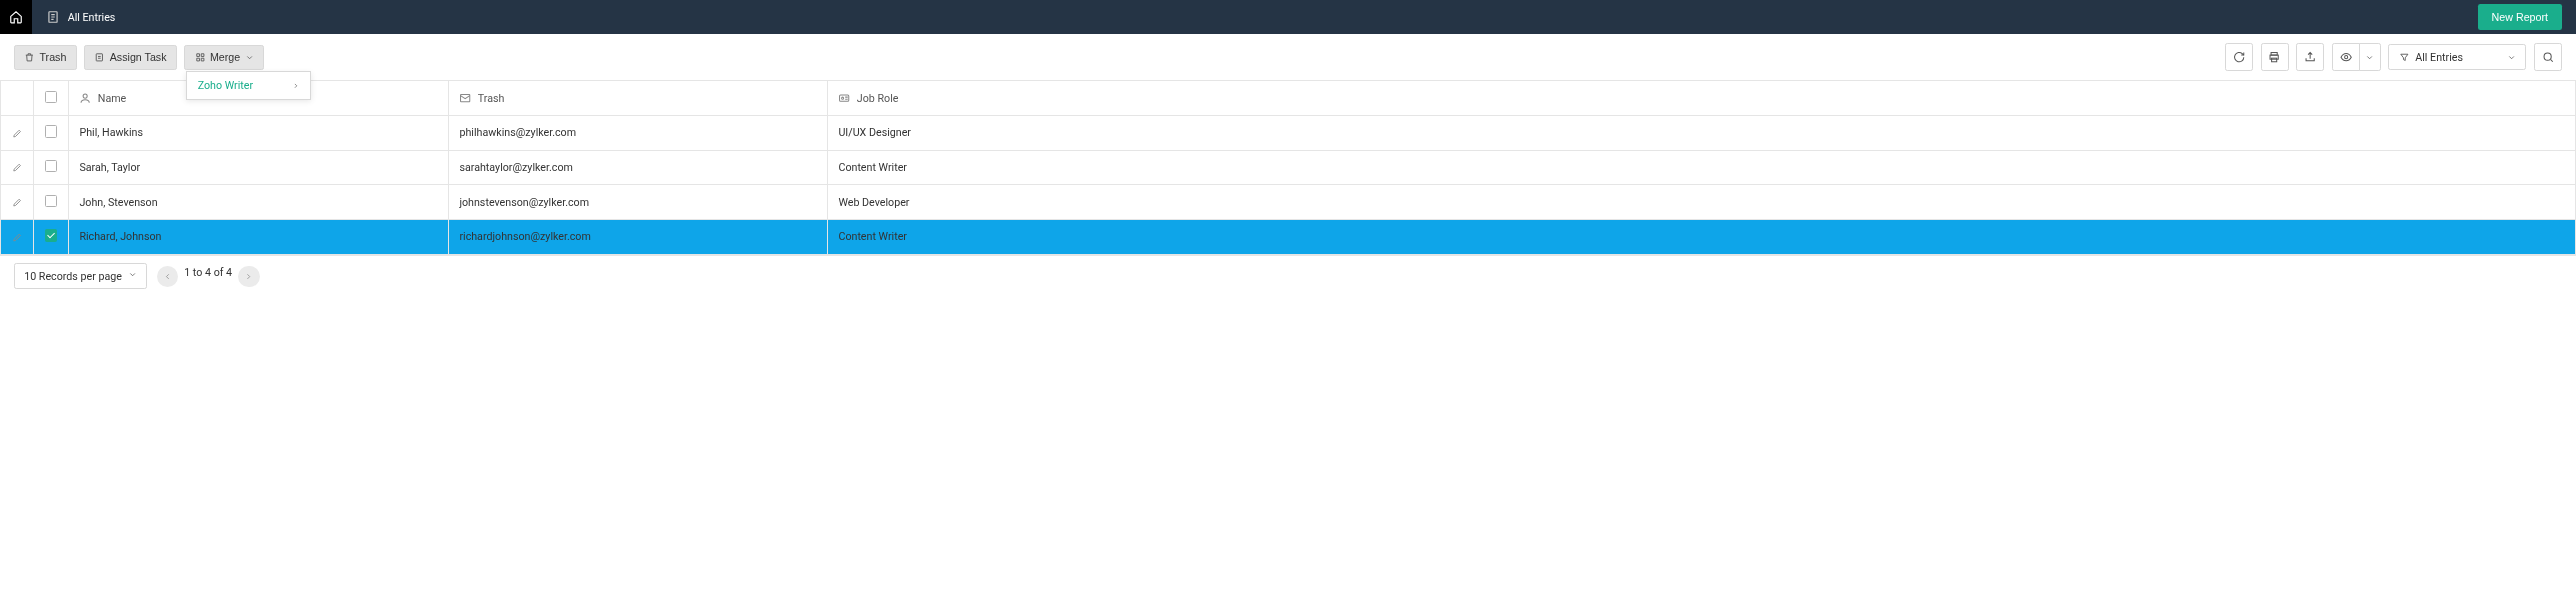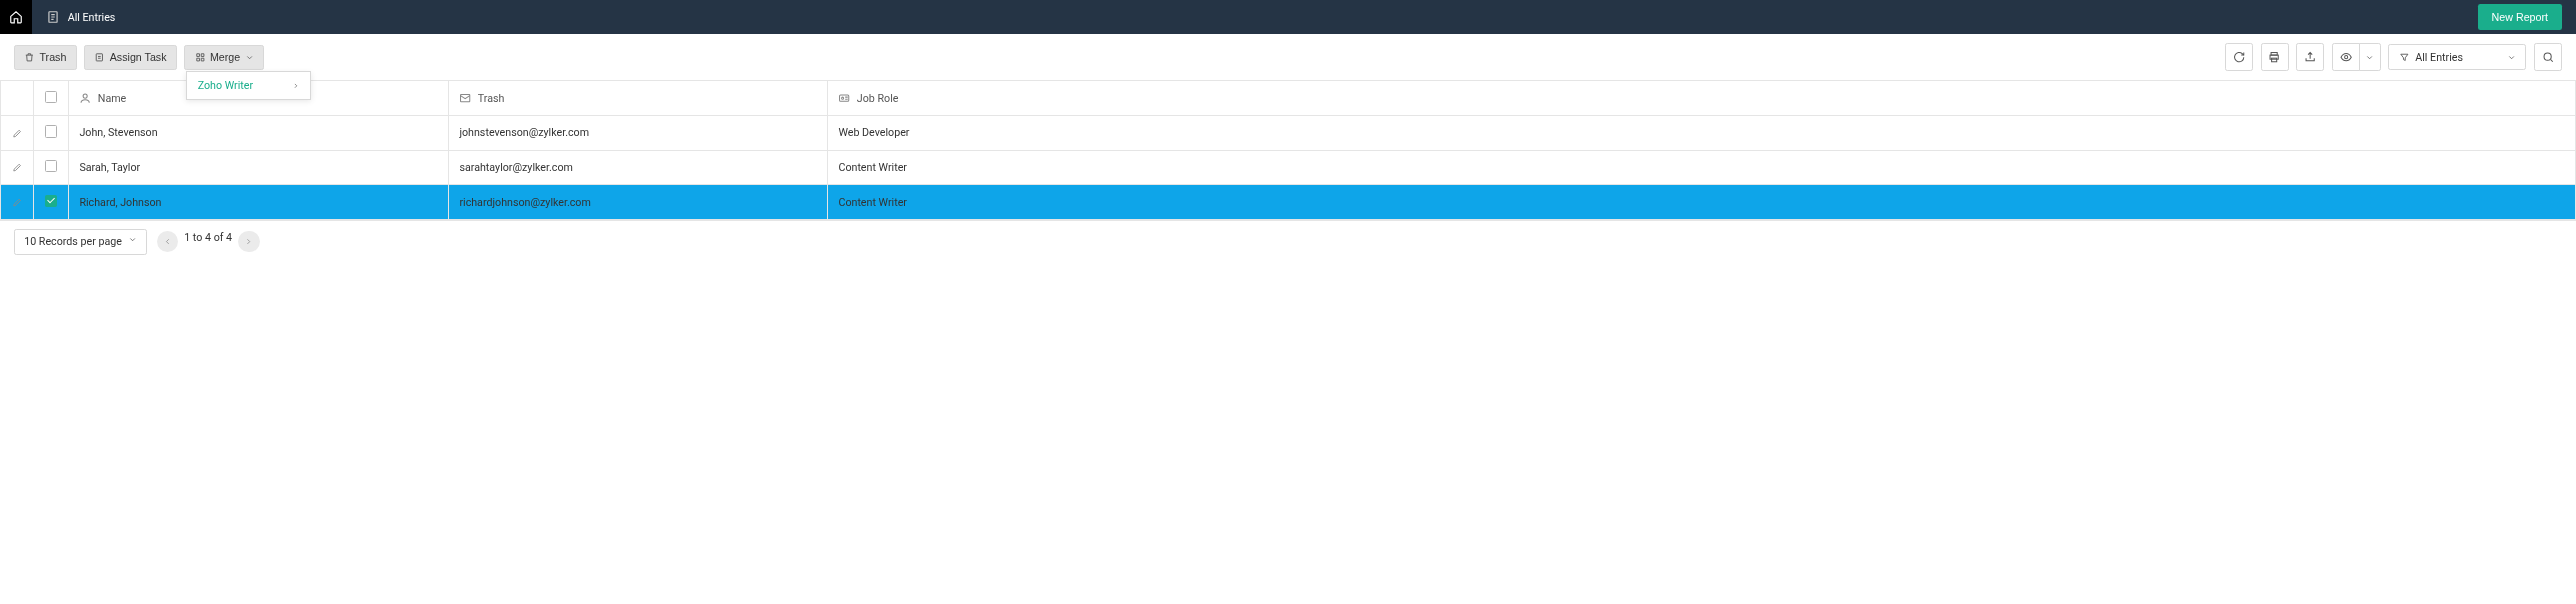--- a/index.html
+++ b/index.html
@@ -185,36 +185,49 @@
   <tbody id="table-body">
       <tr>
     <td class="col-edit">
       <svg width="10.7" height="10.7" viewBox="0 0 24 24" fill="none" stroke="#888" stroke-width="2">
             <path d="M4 20l4-1 11-11-3-3L5 16z"></path>
           </svg>
     </td>
     <td class="col-check">
       <span class="checkbox "></span>
     </td>
+    <td class="col-name">Phil, Hawkins</td>
+    <td class="col-email">philhawkins@zylker.com</td>
+    <td>UI/UX Designer</td>
+  </tr>
+      <tr>
+    <td class="col-edit">
+      <svg width="10.7" height="10.7" viewBox="0 0 24 24" fill="none" stroke="#888" stroke-width="2">
+            <path d="M4 20l4-1 11-11-3-3L5 16z"></path>
+          </svg>
+    </td>
+    <td class="col-check">
+      <span class="checkbox "></span>
+    </td>
+    <td class="col-name">Sarah, Taylor</td>
+    <td class="col-email">sarahtaylor@zylker.com</td>
+    <td>Content Writer</td>
+  </tr>
+      <tr>
+    <td class="col-edit">
+      <svg width="10.7" height="10.7" viewBox="0 0 24 24" fill="none" stroke="#888" stroke-width="2">
+            <path d="M4 20l4-1 11-11-3-3L5 16z"></path>
+          </svg>
+    </td>
+    <td class="col-check">
+      <span class="checkbox "></span>
+    </td>
     <td class="col-name">John, Stevenson</td>
     <td class="col-email">johnstevenson@zylker.com</td>
     <td>Web Developer</td>
-  </tr>
-      <tr>
-    <td class="col-edit">
-      <svg width="10.7" height="10.7" viewBox="0 0 24 24" fill="none" stroke="#888" stroke-width="2">
-            <path d="M4 20l4-1 11-11-3-3L5 16z"></path>
-          </svg>
-    </td>
-    <td class="col-check">
-      <span class="checkbox "></span>
-    </td>
-    <td class="col-name">Sarah, Taylor</td>
-    <td class="col-email">sarahtaylor@zylker.com</td>
-    <td>Content Writer</td>
   </tr>
       <tr class="row-selected">
     <td class="col-edit">
       <svg width="10.7" height="10.7" viewBox="0 0 24 24" fill="none" stroke="#888" stroke-width="2">
             <path d="M4 20l4-1 11-11-3-3L5 16z"></path>
           </svg>
     </td>
     <td class="col-check">
       <span class="checkbox checked"></span>
     </td>

